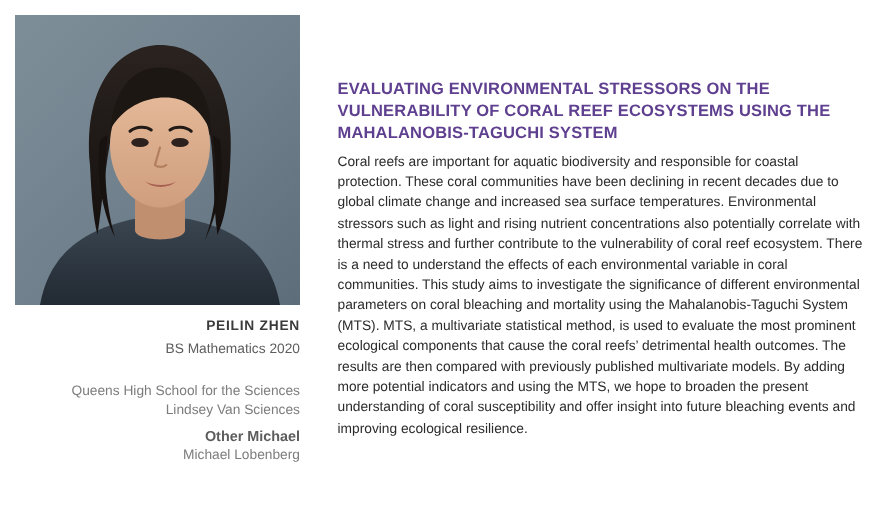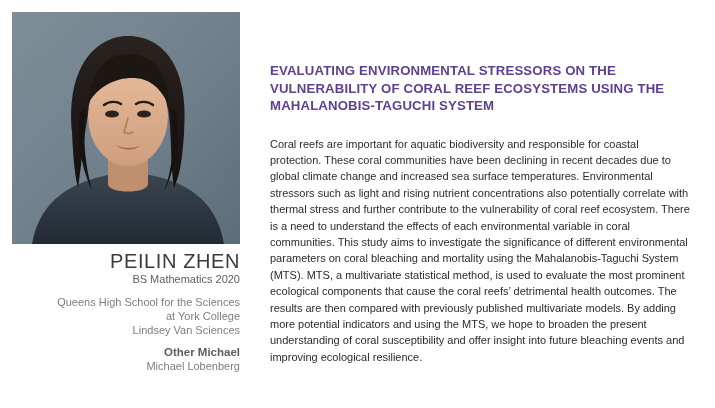--- a/index.html
+++ b/index.html
@@ -38,39 +38,39 @@
     display: block;
   }
   .person-info {
     width: 228px;
     text-align: right;
     padding-top: 8px;
     box-sizing: border-box;
     padding-right: 0px;
   }
   .person-name {
-    font-size: 20px;
-    font-weight: normal;
+    font-size: 11px;
+    font-weight: bold;
     color: #3b3b3b;
     letter-spacing: 0.6px;
     line-height: 18px;
     text-align: right;
   }
   .person-degree {
     font-size: 11px;
     font-weight: normal;
     color: #5d5d5d;
     line-height: 15px;
     margin-top: 2px;
   }
   .person-school {
     font-size: 11px;
     color: #7d7d7d;
     line-height: 13.5px;
-    margin-top: 9px;
+    margin-top: 20px;
   }
   .person-school div {
     line-height: 13.5px;
   }
   .role-label {
     font-size: 11.5px;
     font-weight: bold;
     color: #5d5d5d;
     margin-top: 8px;
     line-height: 14px;
@@ -87,21 +87,21 @@
     top: 62px;
     width: 420px;
   }
   .title {
     color: #5f3f8f;
     font-size: 13.2px;
     font-weight: bold;
     line-height: 17.5px;
     letter-spacing: 0.15px;
     text-transform: uppercase;
-    margin: 0 0 21px 0;
+    margin: 0 0 7px 0;
   }
   .abstract {
     color: #2b2b2b;
     font-size: 11px;
     line-height: 16.4px;
     text-align: left;
     margin: 0;
   }
 </style>
 </head>
@@ -157,21 +157,20 @@
         <path d="M74 96 C70 130 74 156 80 178 C72 162 64 134 68 100 Z" fill="#17110f"></path>
         <path d="M158 96 C164 130 160 158 152 180 C162 160 168 132 164 100 Z" fill="#17110f"></path>
       </svg>
     </div>
 
     <div class="person-info">
       <div class="person-name">PEILIN ZHEN</div>
       <div class="person-degree">BS Mathematics 2020</div>
       <div class="person-school">
         <div>Queens High School for the Sciences</div>
-        <div>at York College</div>
       </div>
       <div class="role-value">Lindsey Van Sciences</div>
       <div class="role-label">Other Michael</div>
       <div class="role-value">Michael Lobenberg</div>
 
     </div>
 
   </div>
 
   <div class="right-col">

